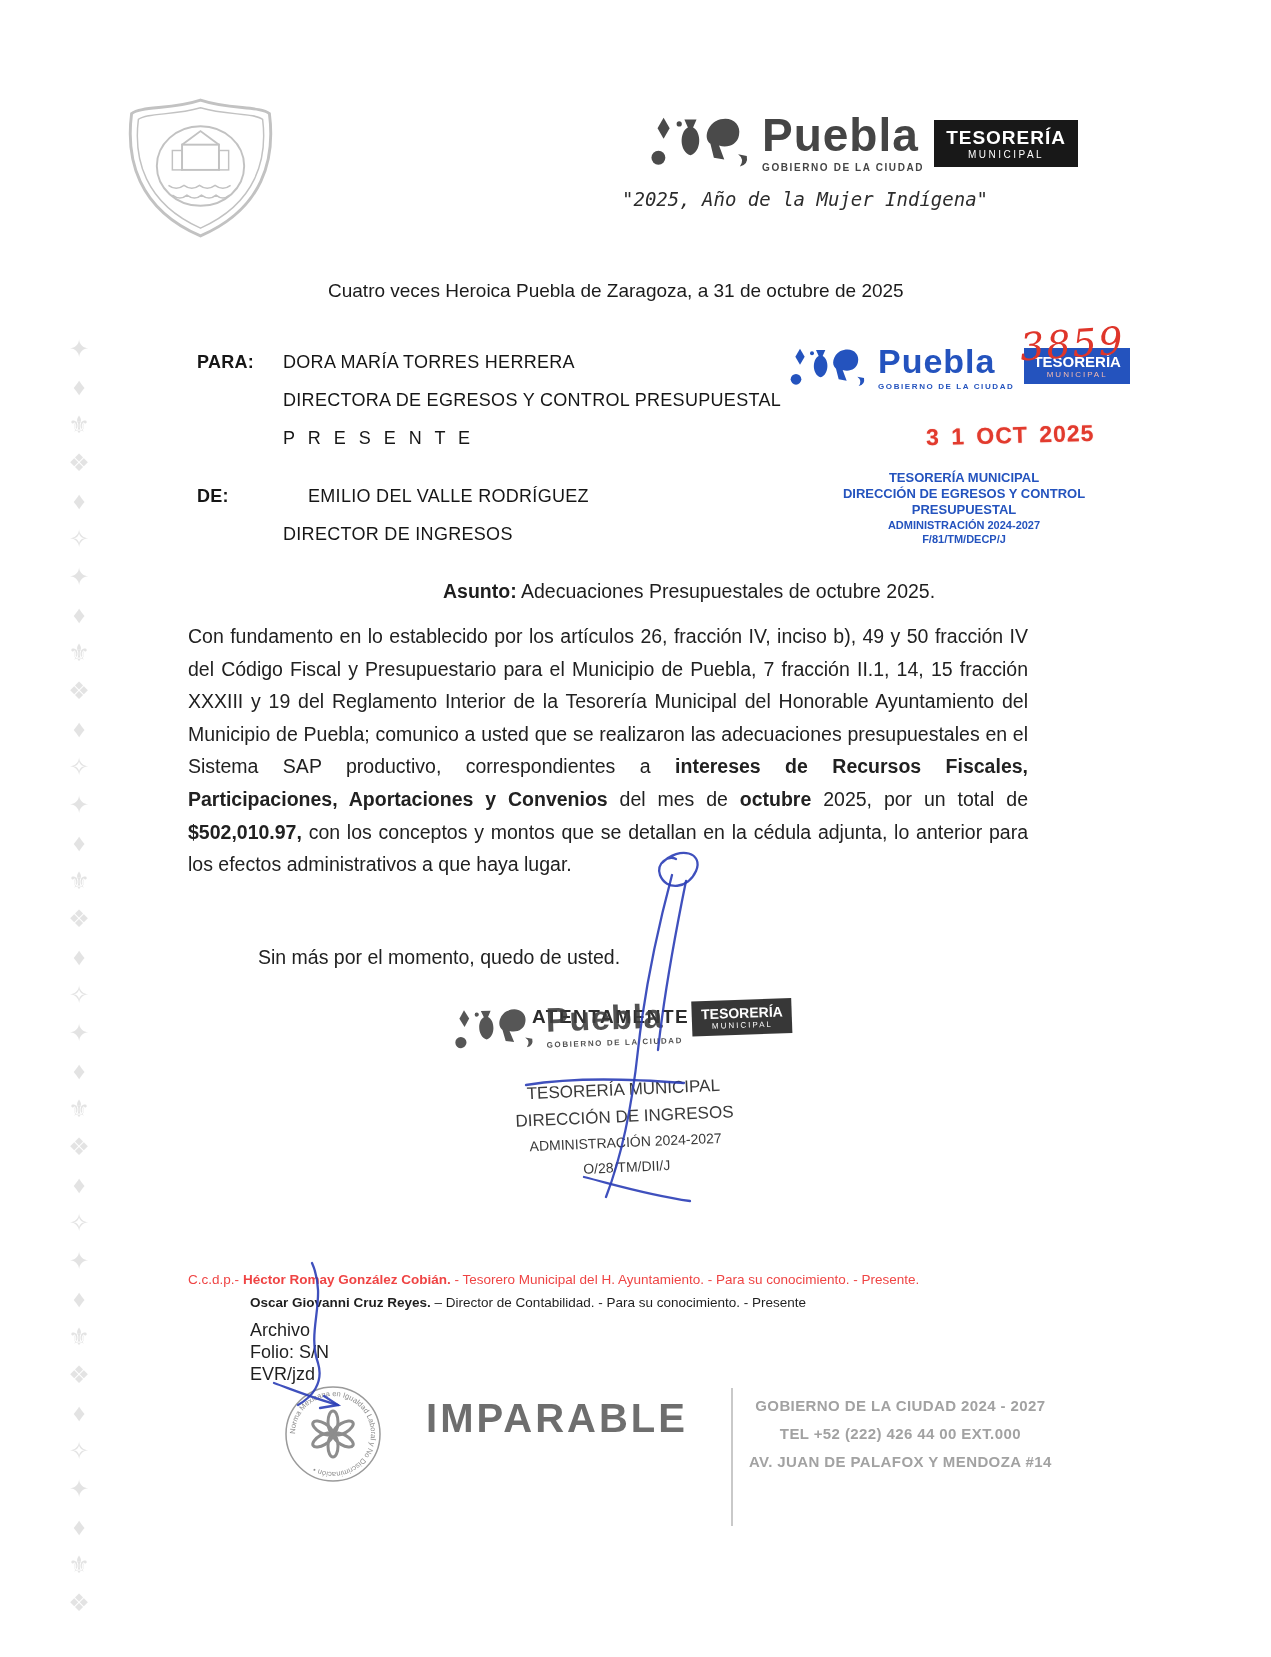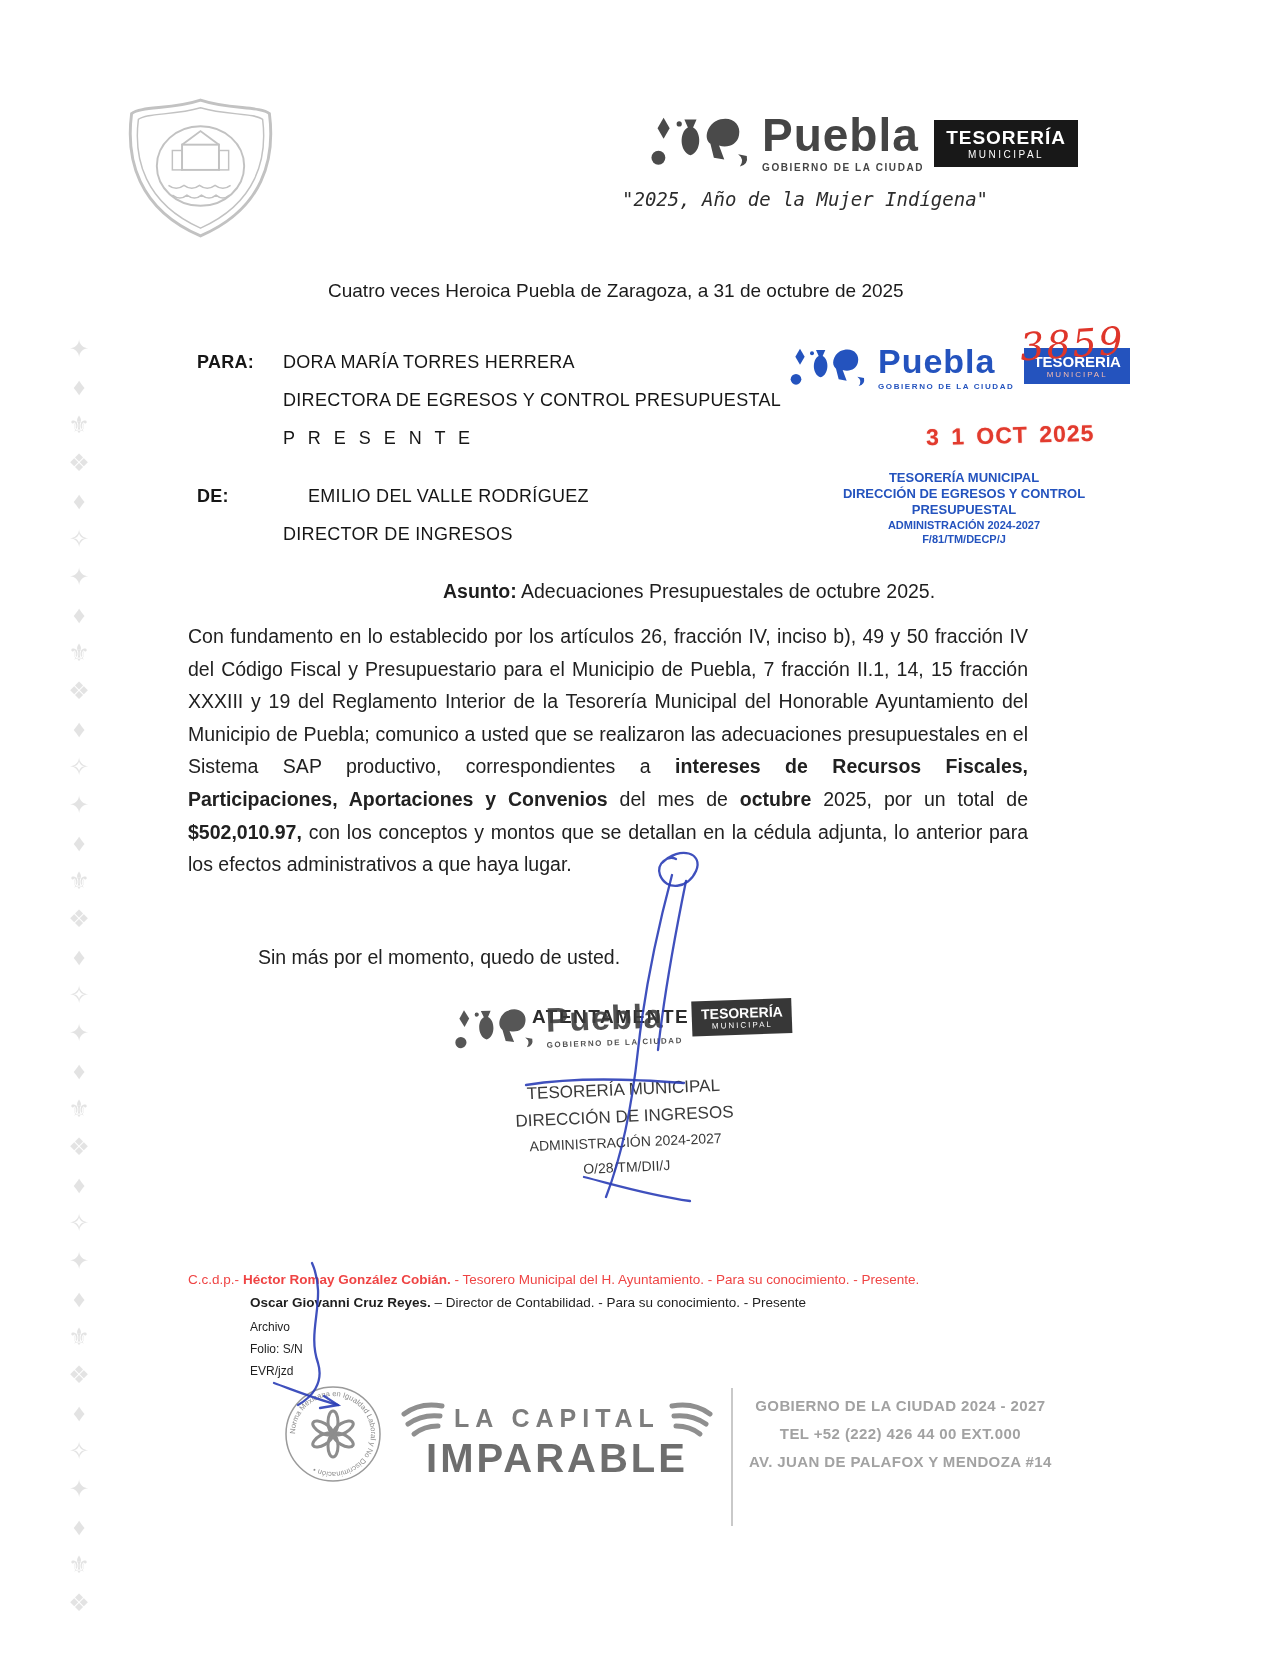--- a/index.html
+++ b/index.html
@@ -97,21 +97,21 @@
   .siglines .s2 { font-size:17px; line-height:27px; }
   .siglines .s3 { font-size:14px; line-height:25px; }
   .siglines .s4 { font-size:14px; line-height:25px; }
 
   .ink { z-index:6; pointer-events:none; }
   .ink path { fill:none; stroke:#2a3db6; stroke-width:2.3; stroke-linecap:round; opacity:.9; }
 
   .ccline1 { left:188px; top:1272px; font-size:13.5px; color:#ef4444; }
   .ccline2 { left:250px; top:1295px; font-size:13.5px; color:#1f1f1f; }
   .cclabel { margin-right:4px; }
-  .smallline { font-size:12px; color:#1f1f1f; }
+  .smallline { font-size:18px; color:#1f1f1f; }
   .archivo { left:250px; top:1320px; }
   .foliol  { left:250px; top:1342px; }
   .initials{ left:250px; top:1364px; }
 
   .nmx { left:283px; top:1384px; }
   .capital { left:398px; top:1398px; width:318px; text-align:center; color:#7d7d7d; }
   .caprow { display:flex; align-items:center; justify-content:center; gap:8px; }
   .cap1 { font-size:25px; font-weight:bold; letter-spacing:6px; color:#7d7d7d; }
   .cap2 { font-size:40px; font-weight:bold; letter-spacing:3px; color:#6e6e6e; margin-top:-2px; }
   .wingL { transform:scaleX(-1); }
@@ -309,37 +309,20 @@
       <ellipse cx="50" cy="38" rx="5" ry="11"></ellipse>
       <ellipse cx="50" cy="38" rx="5" ry="11" transform="rotate(60 50 50)"></ellipse>
       <ellipse cx="50" cy="38" rx="5" ry="11" transform="rotate(120 50 50)"></ellipse>
       <ellipse cx="50" cy="38" rx="5" ry="11" transform="rotate(180 50 50)"></ellipse>
       <ellipse cx="50" cy="38" rx="5" ry="11" transform="rotate(240 50 50)"></ellipse>
       <ellipse cx="50" cy="38" rx="5" ry="11" transform="rotate(300 50 50)"></ellipse>
     </g>
   </svg>
 
   <div class="abs capital">
-    <div class="caprow">
-      <svg class="wing wingL" width="46" height="40" viewBox="0 0 46 40">
-        <g fill="none" stroke="#8f8f8f" stroke-width="5" stroke-linecap="round">
-          <path d="M4 8 Q 26 4 42 16"></path>
-            <path d="M6 18 Q 24 16 38 26"></path>
-            <path d="M8 28 Q 22 28 32 36"></path>
-        </g>
-      </svg>
-      <div class="cap1">LA CAPITAL</div>
-      <svg class="wing" width="46" height="40" viewBox="0 0 46 40">
-        <g fill="none" stroke="#8f8f8f" stroke-width="5" stroke-linecap="round">
-          <path d="M4 8 Q 26 4 42 16"></path>
-            <path d="M6 18 Q 24 16 38 26"></path>
-            <path d="M8 28 Q 22 28 32 36"></path>
-        </g>
-      </svg>
-    </div>
     <div class="cap2">IMPARABLE</div>
   </div>
 
   <div class="abs fdivider"></div>
   <div class="abs address">
     <div>GOBIERNO DE LA CIUDAD 2024 - 2027</div>
     <div>TEL +52 (222) 426 44 00 EXT.000</div>
     <div>AV. JUAN DE PALAFOX Y MENDOZA #14</div>
   </div>
 

